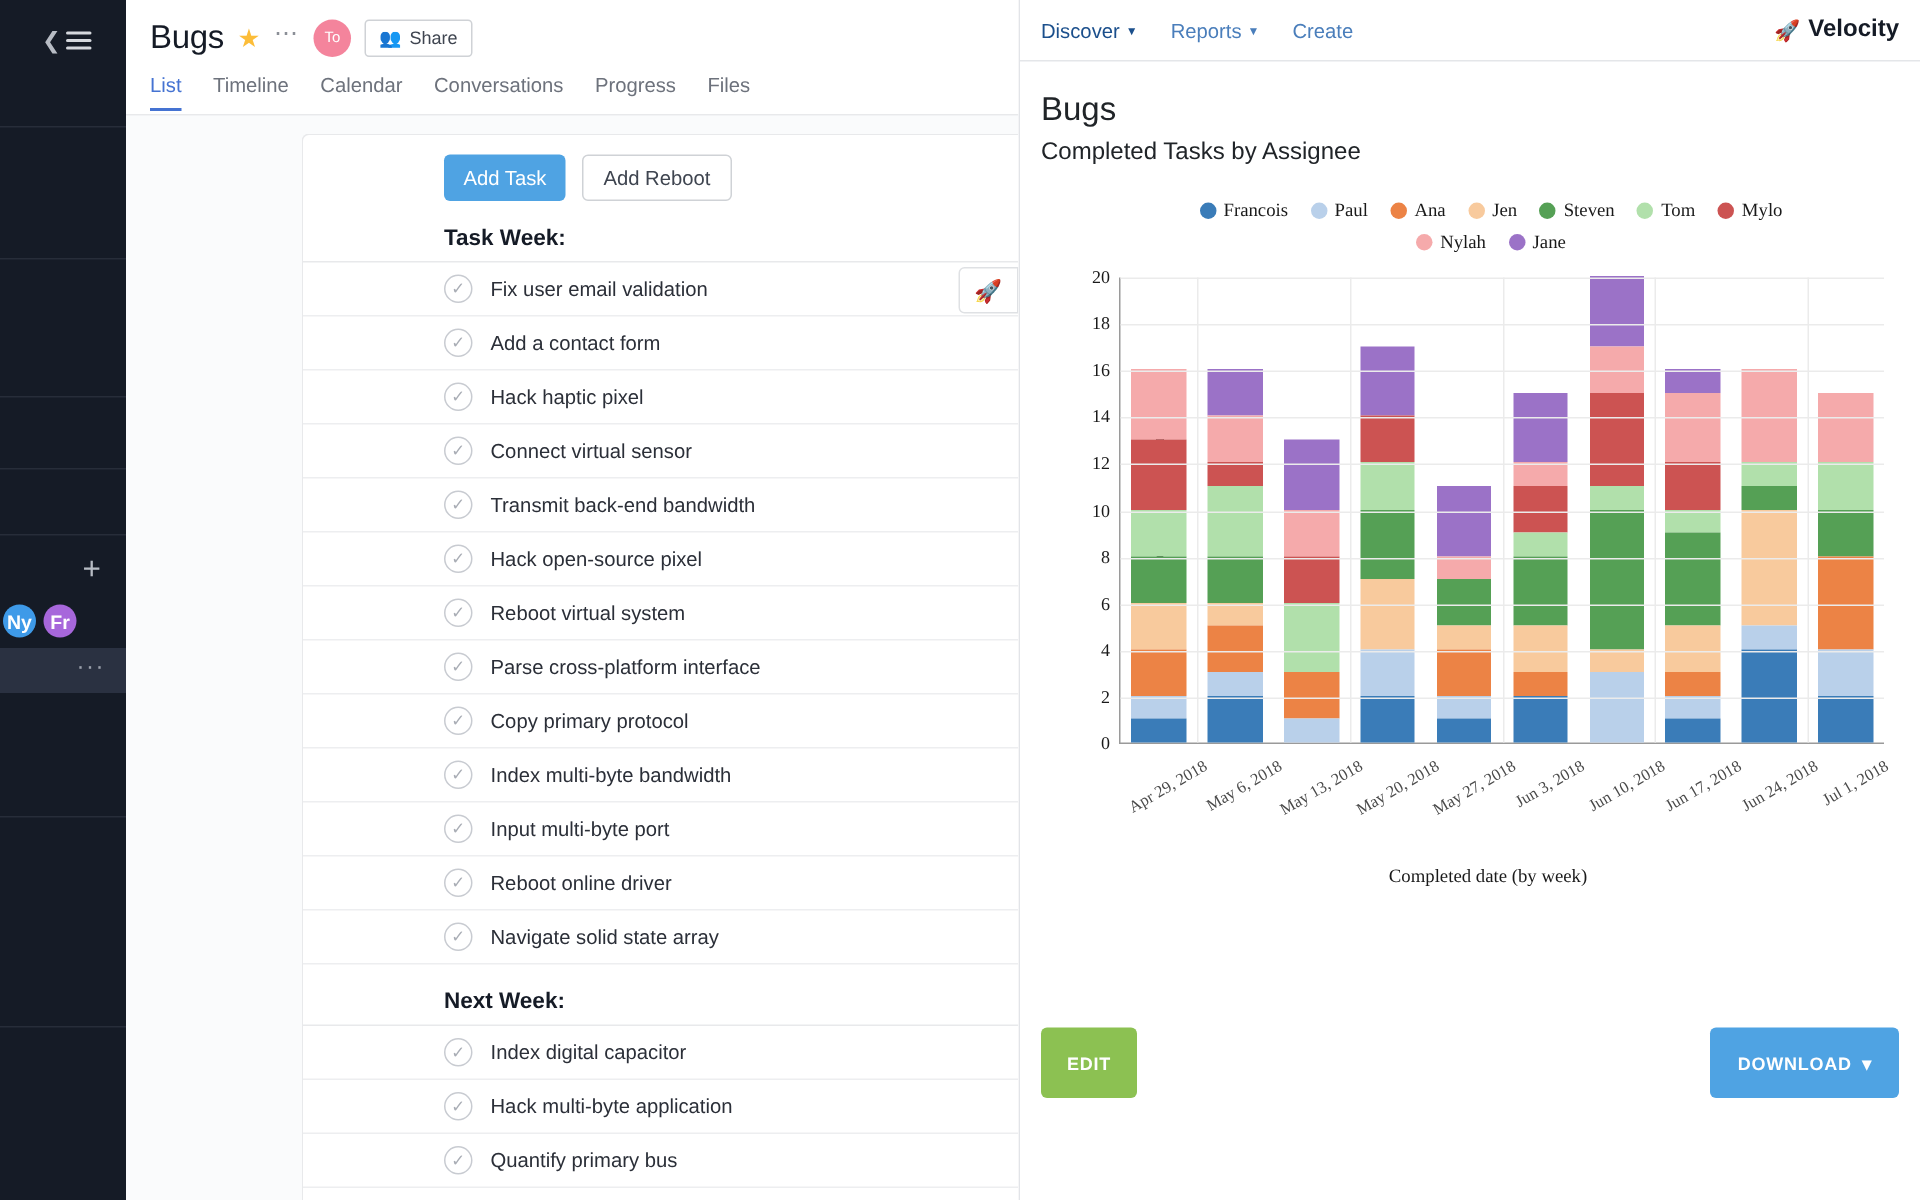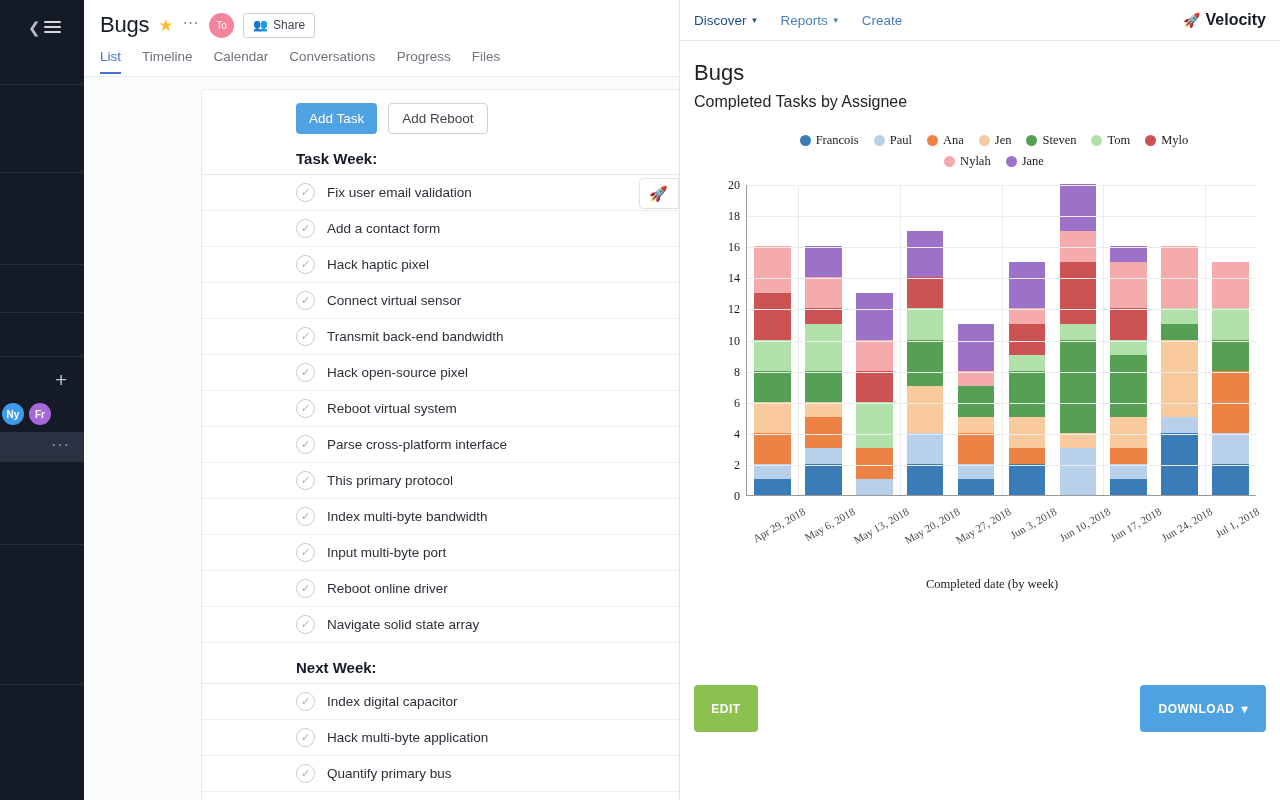--- a/index.html
+++ b/index.html
@@ -33,21 +33,21 @@
   .hamburger span { display: block; width: 17px; height: 2px; background: #d5d8dd; border-radius: 1px; }
 
   .sb-divider { position: absolute; left: 0; width: 84px; height: 1px; background: #272d39; }
   .sb-plus {
     position: absolute; left: 55px; top: 371px; color: #b7bcc4;
     font-size: 21px; line-height: 18px; cursor: pointer; font-weight: 300;
   }
   .sb-avatars { position: absolute; left: 2px; top: 403px; display: flex; gap: 5px; }
   .sb-av {
     width: 22px; height: 22px; border-radius: 50%;
-    font-size: 10px; color: #fff; display: flex;
+    font-size: 13px; color: #fff; display: flex;
     align-items: center; justify-content: center; font-weight: 600;
   }
   .sb-row-active {
     position: absolute; left: 0; top: 432px; width: 84px; height: 30px;
     background: #2a3141; cursor: pointer;
   }
   .sb-row-active .dots {
     position: absolute; right: 14px; top: 4px; color: #9aa0ab;
     font-size: 16px; letter-spacing: 1px; line-height: 18px;
   }
@@ -299,21 +299,21 @@
             <div class="task-row">
               <span class="check-circle">✓</span>
               <span class="task-name">Reboot virtual system</span>
             </div>
             <div class="task-row">
               <span class="check-circle">✓</span>
               <span class="task-name">Parse cross-platform interface</span>
             </div>
             <div class="task-row">
               <span class="check-circle">✓</span>
-              <span class="task-name">This primary protocol</span>
+              <span class="task-name">Copy primary protocol</span>
             </div>
             <div class="task-row">
               <span class="check-circle">✓</span>
               <span class="task-name">Index multi-byte bandwidth</span>
             </div>
             <div class="task-row">
               <span class="check-circle">✓</span>
               <span class="task-name">Input multi-byte port</span>
             </div>
             <div class="task-row">

